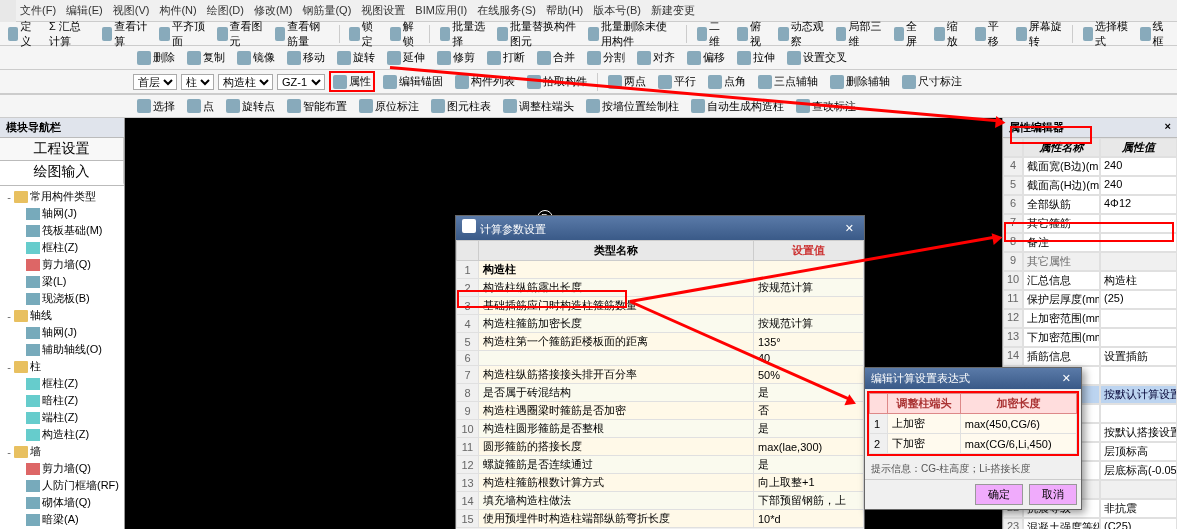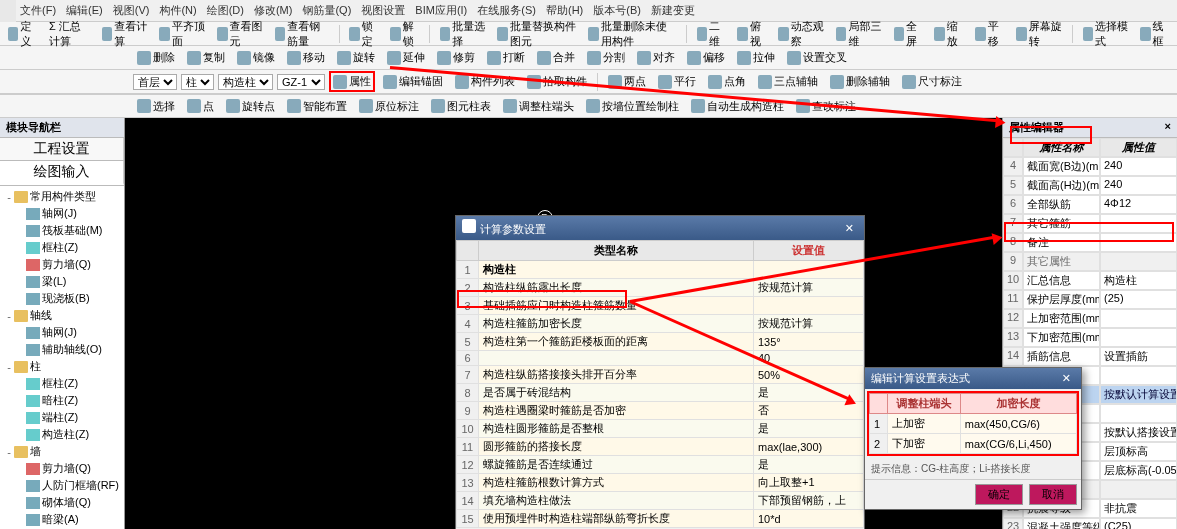--- a/index.html
+++ b/index.html
@@ -36,21 +36,21 @@
 .dlg-title { background:linear-gradient(#5a7aa8,#3a5a88); color:#fff; padding:3px 6px; display:flex; justify-content:space-between; align-items:center; }
 .dlg-close { color:#fff; padding:0 4px; }
 .calc-dlg { left:455px; top:215px; width:410px; }
 .calc-dlg table { width:100%; border-collapse:collapse; background:#fff; font-size:11px; }
 .calc-dlg th { background:#e8e8e8; border:1px solid #ccc; padding:2px 4px; text-align:center; }
 .calc-dlg td { border:1px solid #e0e0e0; padding:1px 4px; }
 .calc-dlg tr:nth-child(even) td { background:#fafaee; }
 .calc-dlg tr:nth-child(odd) td { background:#fff9e8; }
 .calc-dlg .rownum { width:22px; text-align:center; background:#f0f0f0 !important; color:#666; }
 .dlg-foot { padding:4px; display:flex; justify-content:flex-end; gap:6px; border-top:1px solid #ccc; }
-.btn { padding:2px 12px; background:#be185d; border:1px solid #999; }
+.btn { padding:2px 12px; background:#f0abfc; border:1px solid #999; }
 .expr-dlg { left:864px; top:367px; width:218px; }
 .expr-dlg table { width:100%; border-collapse:collapse; background:#fff; font-size:11px; }
 .expr-dlg th { background:#fdd; border:1px solid #d88; padding:2px; text-align:center; color:#a33; }
 .expr-dlg td { border:1px solid #e0e0e0; padding:2px 4px; background:#fffaee; }
 .right-panel { width:175px; background:#f0f0f0; border-left:1px solid #999; }
 .prop-grid { display:grid; grid-template-columns:20px 1fr 1fr; font-size:11px; background:#fff; }
 .prop-grid div { border:1px solid #e0e0e0; padding:1px 3px; overflow:hidden; white-space:nowrap; }
 .prop-grid .ph { background:#e8e8e8; text-align:center; font-weight:bold;font-style:italic; }
 .prop-grid .rn { background:#f0f0f0; text-align:center; color:#666; }
 .prop-grid .sect { background:#f0f0f0; color:#666; }

